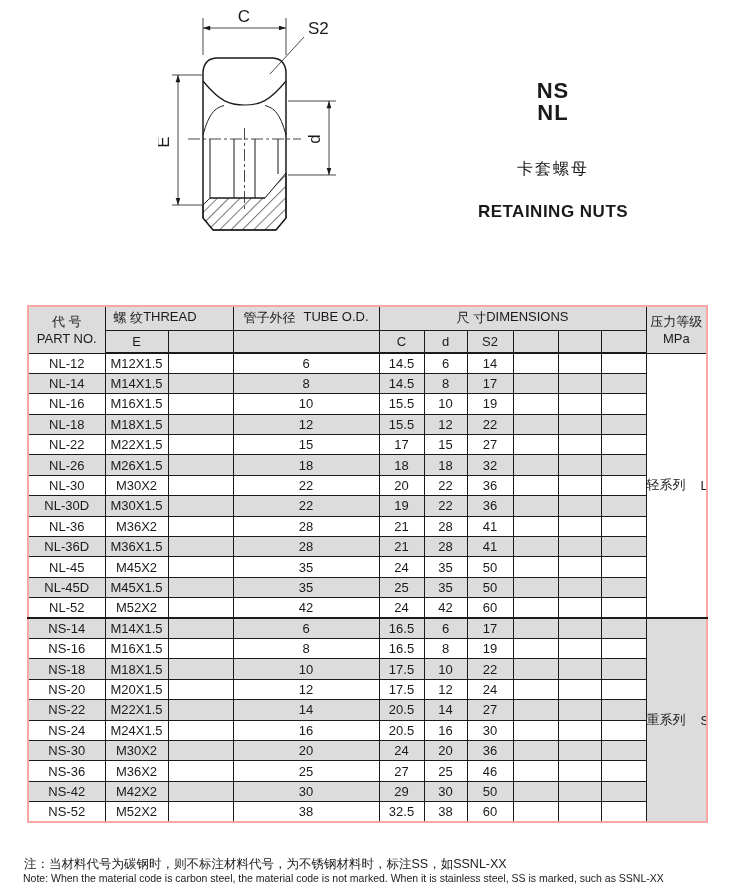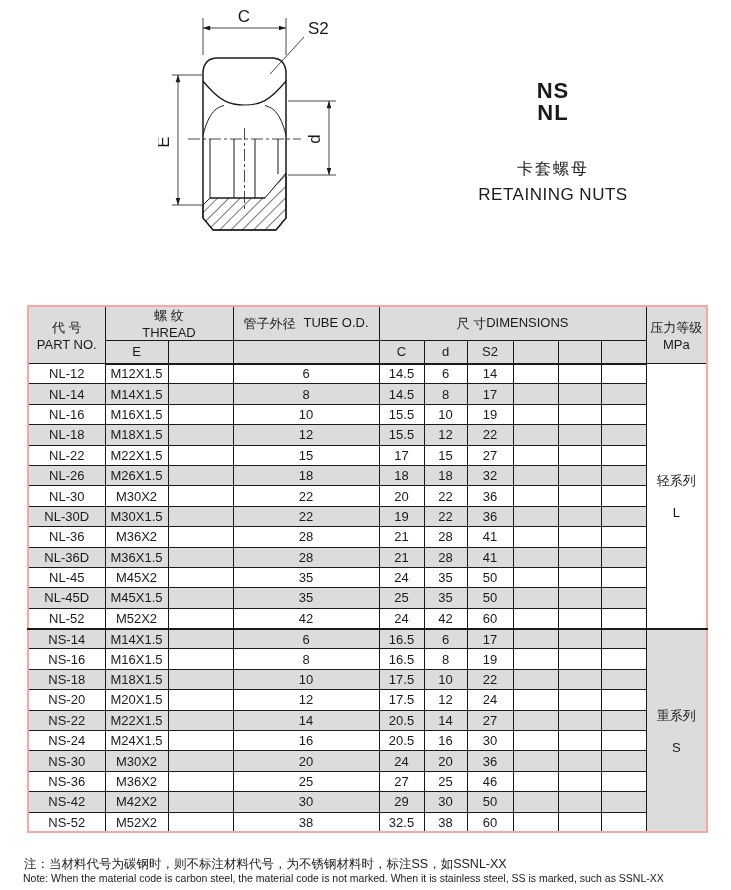--- a/index.html
+++ b/index.html
@@ -6,49 +6,49 @@
   body { background:#888; font-family:"Liberation Sans", sans-serif; }
   .page {
     position:relative; width:731px; height:890px; margin:0 auto;
     background:#ffffff; color:#1a1a1a; overflow:hidden;
   }
 
   
   .title-block { position:absolute; left:403px; top:80px; width:300px; text-align:center; }
   .model { font-size:22px; font-weight:bold; line-height:22px; letter-spacing:1px; }
   .subtitle-zh { margin-top:35px; font-size:16px; letter-spacing:2px; }
-  .subtitle-en { margin-top:5px; font-size:17px; letter-spacing:0.5px; }
+  .subtitle-en { margin-top:22px; font-size:17px; letter-spacing:0.5px;font-weight:bold; }
 
   
   .drawing { position:absolute; left:158px; top:8px; }
   .drawing text { font-family:"Liberation Sans", sans-serif; fill:#1a1a1a; }
 
   
   table.spec {
     position:absolute; left:27px; top:305px; width:679px;
     border-collapse:collapse; table-layout:fixed;
     border:2px solid #fca5a5;
     font-size:13px;
   }
   table.spec th, table.spec td {
     border:1px solid #1a1a1a; text-align:center; vertical-align:middle;
     font-weight:normal; overflow:hidden; white-space:nowrap;
   }
   table.spec thead th { background:#dcdcdc; height:24px; }
   table.spec thead tr.sub th { height:23px; border-bottom:2px solid #1a1a1a; }
   th.th-rowspan { border-bottom:2px solid #1a1a1a; }
-  .hdr-split { display:flex; padding:0 8px;flex-direction:column; }
+  .hdr-split { display:flex; padding:0 8px; }
   .hdr-center { display:flex; justify-content:center; }
   table.spec tbody td { height:20.4px; background:#ffffff; }
   table.spec tbody tr.alt td { background:#dcdcdc; }
   table.spec tbody tr.section-start td { border-top:2px solid #1a1a1a;margin-top:16px; }
   table.spec tbody td.series-cell {
     background:#ffffff; vertical-align:middle;
   }
-  .series-inner { display:flex; flex-direction:column; align-items:center; gap:15px; font-size:13px; }
+  .series-inner { display:flex; flex-direction:row; align-items:center; gap:15px; font-size:13px; }
 
   
   .note-zh { position:absolute; left:24px; top:856px; font-size:12.5px; }
   .note-en { position:absolute; left:23px; top:872px; font-size:10.5px; }
 </style>
 </head>
 <body>
 
 <div class="page">
 

